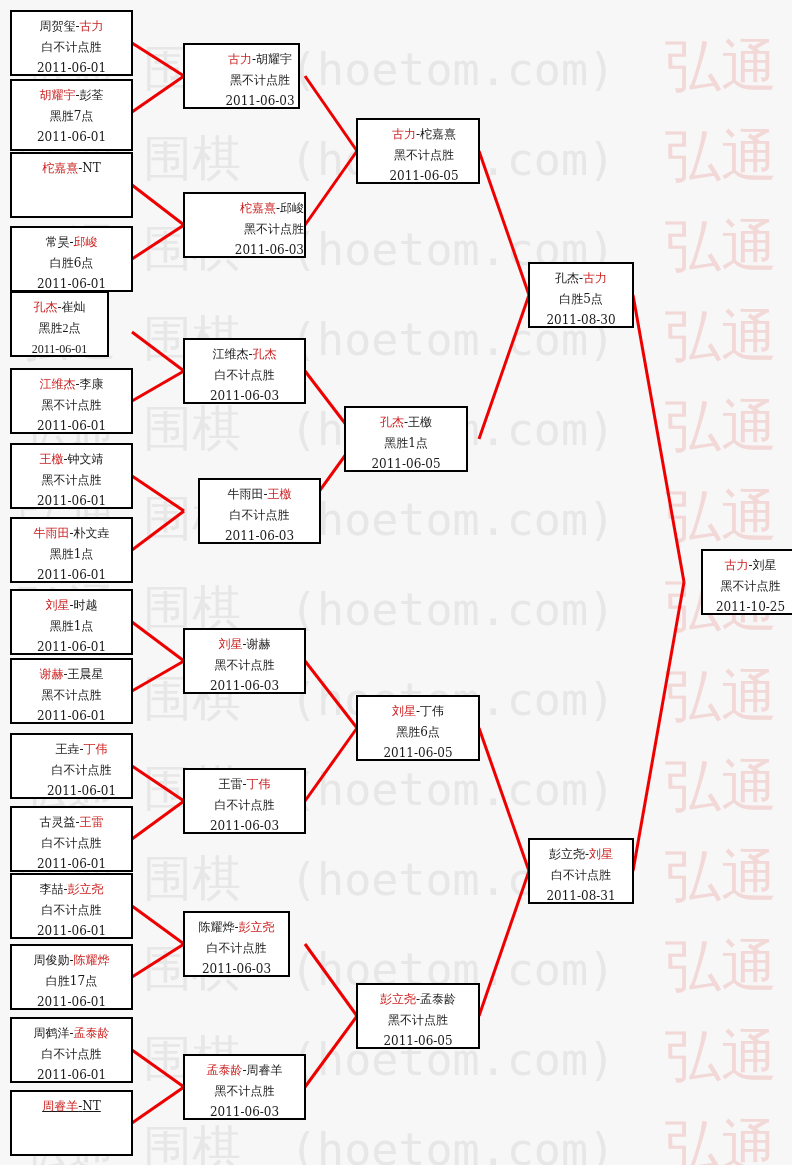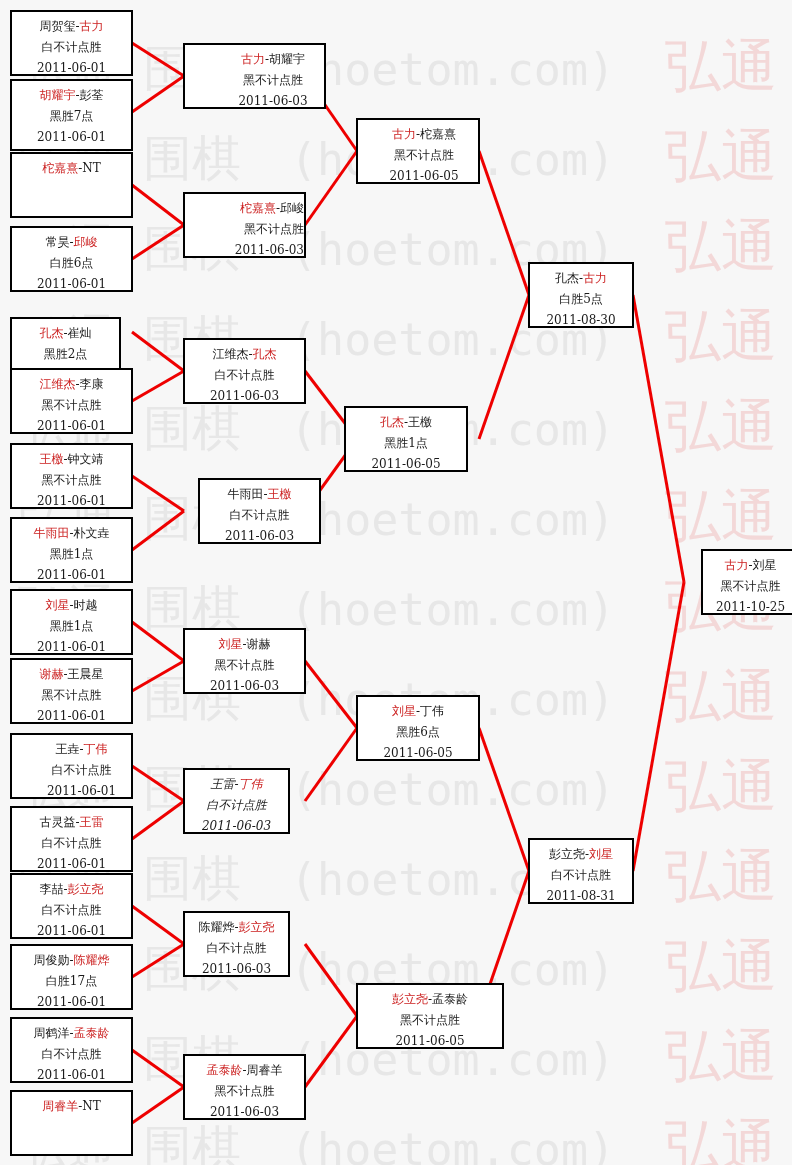--- a/index.html
+++ b/index.html
@@ -94,21 +94,21 @@
       <div class="box" style="left: 10px; top: 152px; width: 123px; height: 66px;">
         <div><span class="w">柁嘉熹</span><span>-</span><span>NT</span></div>
         <div></div>
         <div></div>
       </div>
       <div class="box" style="left: 10px; top: 226px; width: 123px; height: 66px;">
         <div><span>常昊</span><span>-</span><span class="w">邱峻</span></div>
         <div>白胜6点</div>
         <div>2011-06-01</div>
       </div>
-      <div class="box" style="left: 10px; top: 317px; width: 111px; height: 66px;">
+      <div class="box" style="left: 10px; top: 291px; width: 99px; height: 66px; font-family: Liberation Serif, serif;">
         <div><span class="w">孔杰</span><span>-</span><span>崔灿</span></div>
         <div>黑胜2点</div>
         <div>2011-06-01</div>
       </div>
       <div class="box" style="left: 10px; top: 368px; width: 123px; height: 66px;">
         <div><span class="w">江维杰</span><span>-</span><span>李康</span></div>
         <div>黑不计点胜</div>
         <div>2011-06-01</div>
       </div>
       <div class="box" style="left: 10px; top: 443px; width: 123px; height: 66px;">
@@ -149,26 +149,26 @@
       <div class="box" style="left: 10px; top: 944px; width: 123px; height: 66px;">
         <div><span>周俊勋</span><span>-</span><span class="w">陈耀烨</span></div>
         <div>白胜17点</div>
         <div>2011-06-01</div>
       </div>
       <div class="box" style="left: 10px; top: 1017px; width: 123px; height: 66px;">
         <div><span>周鹤洋</span><span>-</span><span class="w">孟泰龄</span></div>
         <div>白不计点胜</div>
         <div>2011-06-01</div>
       </div>
-      <div class="box" style="left: 10px; top: 1090px; width: 123px; height: 66px;">
+      <div class="box" style="left: 10px; top: 1090px; width: 123px; height: 66px; text-decoration: underline;">
         <div><span class="w">周睿羊</span><span>-</span><span>NT</span></div>
         <div></div>
         <div></div>
       </div>
-      <div class="box" style="left: 183px; top: 43px; width: 143px; height: 66px; padding-left: 37px;">
+      <div class="box" style="left: 183px; top: 43px; width: 117px; height: 66px; padding-left: 37px;">
         <div><span class="w">古力</span><span>-</span><span>胡耀宇</span></div>
         <div>黑不计点胜</div>
         <div>2011-06-03</div>
       </div>
       <div class="box" style="left: 183px; top: 192px; width: 123px; height: 66px; text-align: right;">
         <div><span class="w">柁嘉熹</span><span>-</span><span>邱峻</span></div>
         <div>黑不计点胜</div>
         <div>2011-06-03</div>
       </div>
       <div class="box" style="left: 183px; top: 338px; width: 123px; height: 66px;">
@@ -179,21 +179,21 @@
       <div class="box" style="left: 183px; top: 478px; width: 123px; height: 66px; margin-left: 15px;">
         <div><span>牛雨田</span><span>-</span><span class="w">王檄</span></div>
         <div>白不计点胜</div>
         <div>2011-06-03</div>
       </div>
       <div class="box" style="left: 183px; top: 628px; width: 123px; height: 66px;">
         <div><span class="w">刘星</span><span>-</span><span>谢赫</span></div>
         <div>黑不计点胜</div>
         <div>2011-06-03</div>
       </div>
-      <div class="box" style="left: 183px; top: 768px; width: 107px; height: 66px; font-style: italic;">
+      <div class="box" style="left: 183px; top: 768px; width: 123px; height: 66px;">
         <div><span>王雷</span><span>-</span><span class="w">丁伟</span></div>
         <div>白不计点胜</div>
         <div>2011-06-03</div>
       </div>
       <div class="box" style="left: 183px; top: 911px; width: 107px; height: 66px;">
         <div><span>陈耀烨</span><span>-</span><span class="w">彭立尧</span></div>
         <div>白不计点胜</div>
         <div>2011-06-03</div>
       </div>
       <div class="box" style="left: 183px; top: 1054px; width: 123px; height: 66px;">
@@ -209,21 +209,21 @@
       <div class="box" style="left: 344px; top: 406px; width: 124px; height: 66px;">
         <div><span class="w">孔杰</span><span>-</span><span>王檄</span></div>
         <div>黑胜1点</div>
         <div>2011-06-05</div>
       </div>
       <div class="box" style="left: 356px; top: 695px; width: 124px; height: 66px;">
         <div><span class="w">刘星</span><span>-</span><span>丁伟</span></div>
         <div>黑胜6点</div>
         <div>2011-06-05</div>
       </div>
-      <div class="box" style="left: 356px; top: 983px; width: 148px; height: 66px;">
+      <div class="box" style="left: 356px; top: 983px; width: 124px; height: 66px;">
         <div><span class="w">彭立尧</span><span>-</span><span>孟泰龄</span></div>
         <div>黑不计点胜</div>
         <div>2011-06-05</div>
       </div>
       <div class="box" style="left: 528px; top: 262px; width: 106px; height: 66px;">
         <div><span>孔杰</span><span>-</span><span class="w">古力</span></div>
         <div>白胜5点</div>
         <div>2011-08-30</div>
       </div>
       <div class="box" style="left: 528px; top: 838px; width: 106px; height: 66px;">

